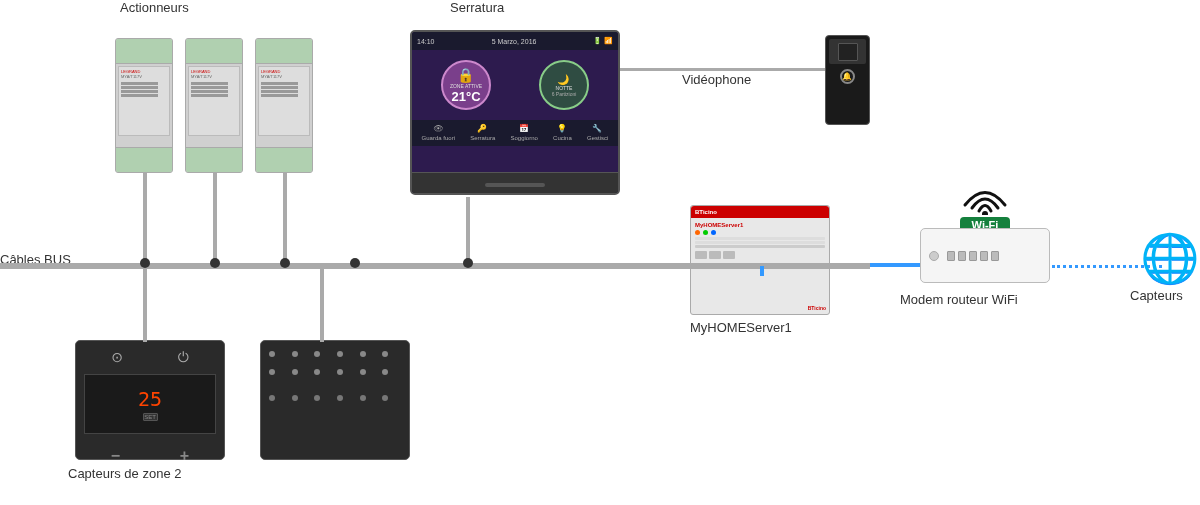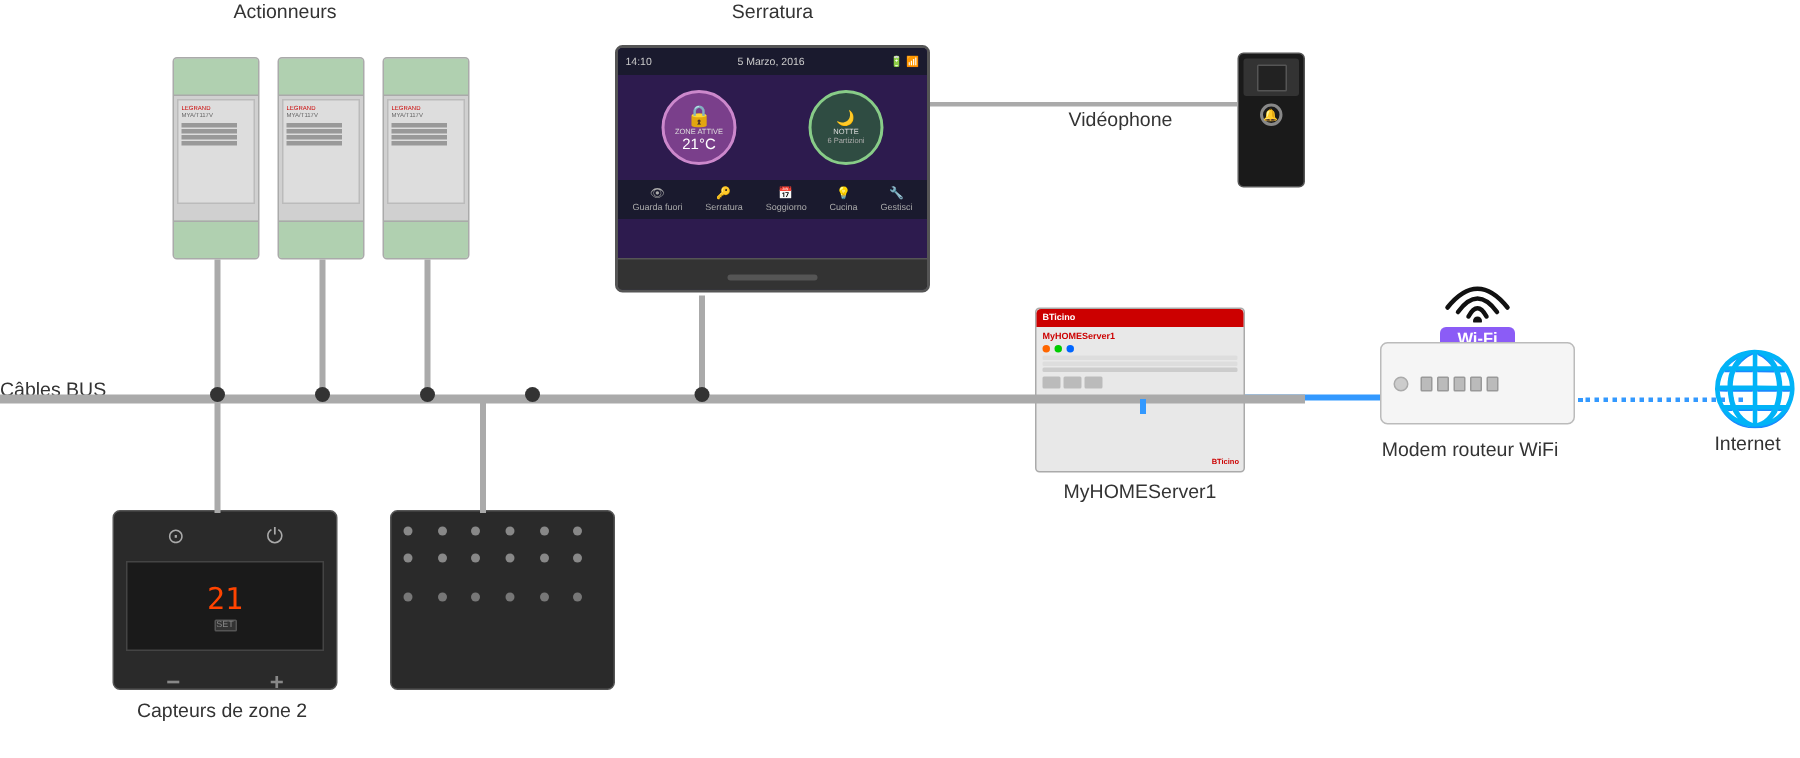--- a/index.html
+++ b/index.html
@@ -17,21 +17,20 @@
     .diagram {
       position: absolute;
       top: 0; left: 0;
       width: 1200px;
       height: 505px;
     }
 
     
     .label {
       position: absolute;
-      text-align: center;
       font-size: 13px;
       color: #333;
     }
 
     
     .bus-line {
       position: absolute;
       background: #aaa;
       height: 6px;
       top: 263px;
@@ -332,21 +331,21 @@
     <div class="hometouch-display">
       <div class="top-bar">
         <span style="font-size:7px;">14:10</span>
         <span style="font-size:7px;">5 Marzo, 2016</span>
         <span style="font-size:7px;">🔋 📶</span>
       </div>
       <div style="display:flex; justify-content:space-around; padding:10px 5px;">
         <div class="circle-btn active">
           <div style="font-size:14px;">🔒</div>
           <div style="font-size:5px; color:#ddd;">ZONE ATTIVE</div>
-          <div style="font-size:10px; color:#fff; font-weight:normal;">21°C</div>
+          <div style="font-size:13px; color:#fff; font-weight:bold;">21°C</div>
         </div>
         <div class="circle-btn green">
           <div style="font-size:10px;">🌙</div>
           <div style="font-size:5px; color:#ddd;">NOTTE</div>
           <div style="font-size:5px; color:#aaa;">6 Partizioni</div>
         </div>
       </div>
       <div class="bottom-bar">
         <div class="bottom-icon">👁<br><span style="font-size:6px;">Guarda fuori</span></div>
         <div class="bottom-icon">🔑<br><span style="font-size:6px;">Serratura</span></div>
@@ -426,21 +425,21 @@
   <div class="wifi-icon">
     <div style="font-size:30px; color:#333;">
       
       <svg width="50" height="40" viewBox="0 0 50 40">
         <path d="M5,30 Q25,5 45,30" stroke="#111" stroke-width="3" fill="none" stroke-linecap="round"></path>
         <path d="M12,33 Q25,15 38,33" stroke="#111" stroke-width="3" fill="none" stroke-linecap="round"></path>
         <path d="M19,36 Q25,25 31,36" stroke="#111" stroke-width="3" fill="none" stroke-linecap="round"></path>
         <circle cx="25" cy="39" r="3" fill="#111"></circle>
       </svg>
     </div>
-    <div style="background:#8b5cf6; color:#fff; font-size:11px; font-weight:bold; padding:2px 6px; border-radius:4px; margin-top:-5px;">Wi-Fi</div>
+    <div style="background:#15803d; color:#fff; font-size:11px; font-weight:bold; padding:2px 6px; border-radius:4px; margin-top:-5px;">Wi-Fi</div>
   </div>
 
   <div class="router-box">
     <div style="padding:5px 8px; display:flex; align-items:center; gap:5px; height:100%;">
       <div style="display:flex; flex-direction:column; gap:2px;">
         <div style="width:10px; height:10px; background:#ccc; border-radius:50%; border:1px solid #aaa;"></div>
       </div>
       <div style="display:flex; gap:3px; margin-left:3px;">
         <div style="width:8px; height:10px; background:#bbb; border-radius:1px; border:1px solid #999;"></div>
         <div style="width:8px; height:10px; background:#bbb; border-radius:1px; border:1px solid #999;"></div>
@@ -448,29 +447,29 @@
         <div style="width:8px; height:10px; background:#bbb; border-radius:1px; border:1px solid #999;"></div>
         <div style="width:8px; height:10px; background:#bbb; border-radius:1px; border:1px solid #999;"></div>
       </div>
     </div>
   </div>
 
   <div class="label" style="top:292px; left:900px; width:160px;">Modem routeur WiFi</div>
 
   <div style="position:absolute; top:230px; left:1140px; font-size:48px; color:#1155cc;">🌐</div>
 
-  <div class="label" style="top:288px; left:1130px; width:70px;">Internet</div>
+  <div class="label" style="top:288px; left:1130px; width:70px;">Capteurs</div>
 
   <div class="capteur-box">
     <div style="display:flex; justify-content:space-around; padding:8px 8px 0 8px;">
       <div style="color:#aaa; font-size:14px;">⊙</div>
       <div style="color:#aaa; font-size:14px;">⏻</div>
     </div>
     <div class="capteur-display">
-      <div class="capteur-seg">21</div>
+      <div class="capteur-seg">25</div>
       <div style="display:flex; gap:4px; margin-top:2px;">
         <div style="width:15px; height:8px; background:#333; border:1px solid #555; border-radius:1px; font-size:6px; color:#888; text-align:center;">SET</div>
       </div>
     </div>
     <div style="display:flex; justify-content:space-around; padding:5px;">
       <div style="color:#888; font-size:16px; font-weight:bold;">−</div>
       <div style="color:#888; font-size:16px; font-weight:bold;">+</div>
     </div>
   </div>
 

